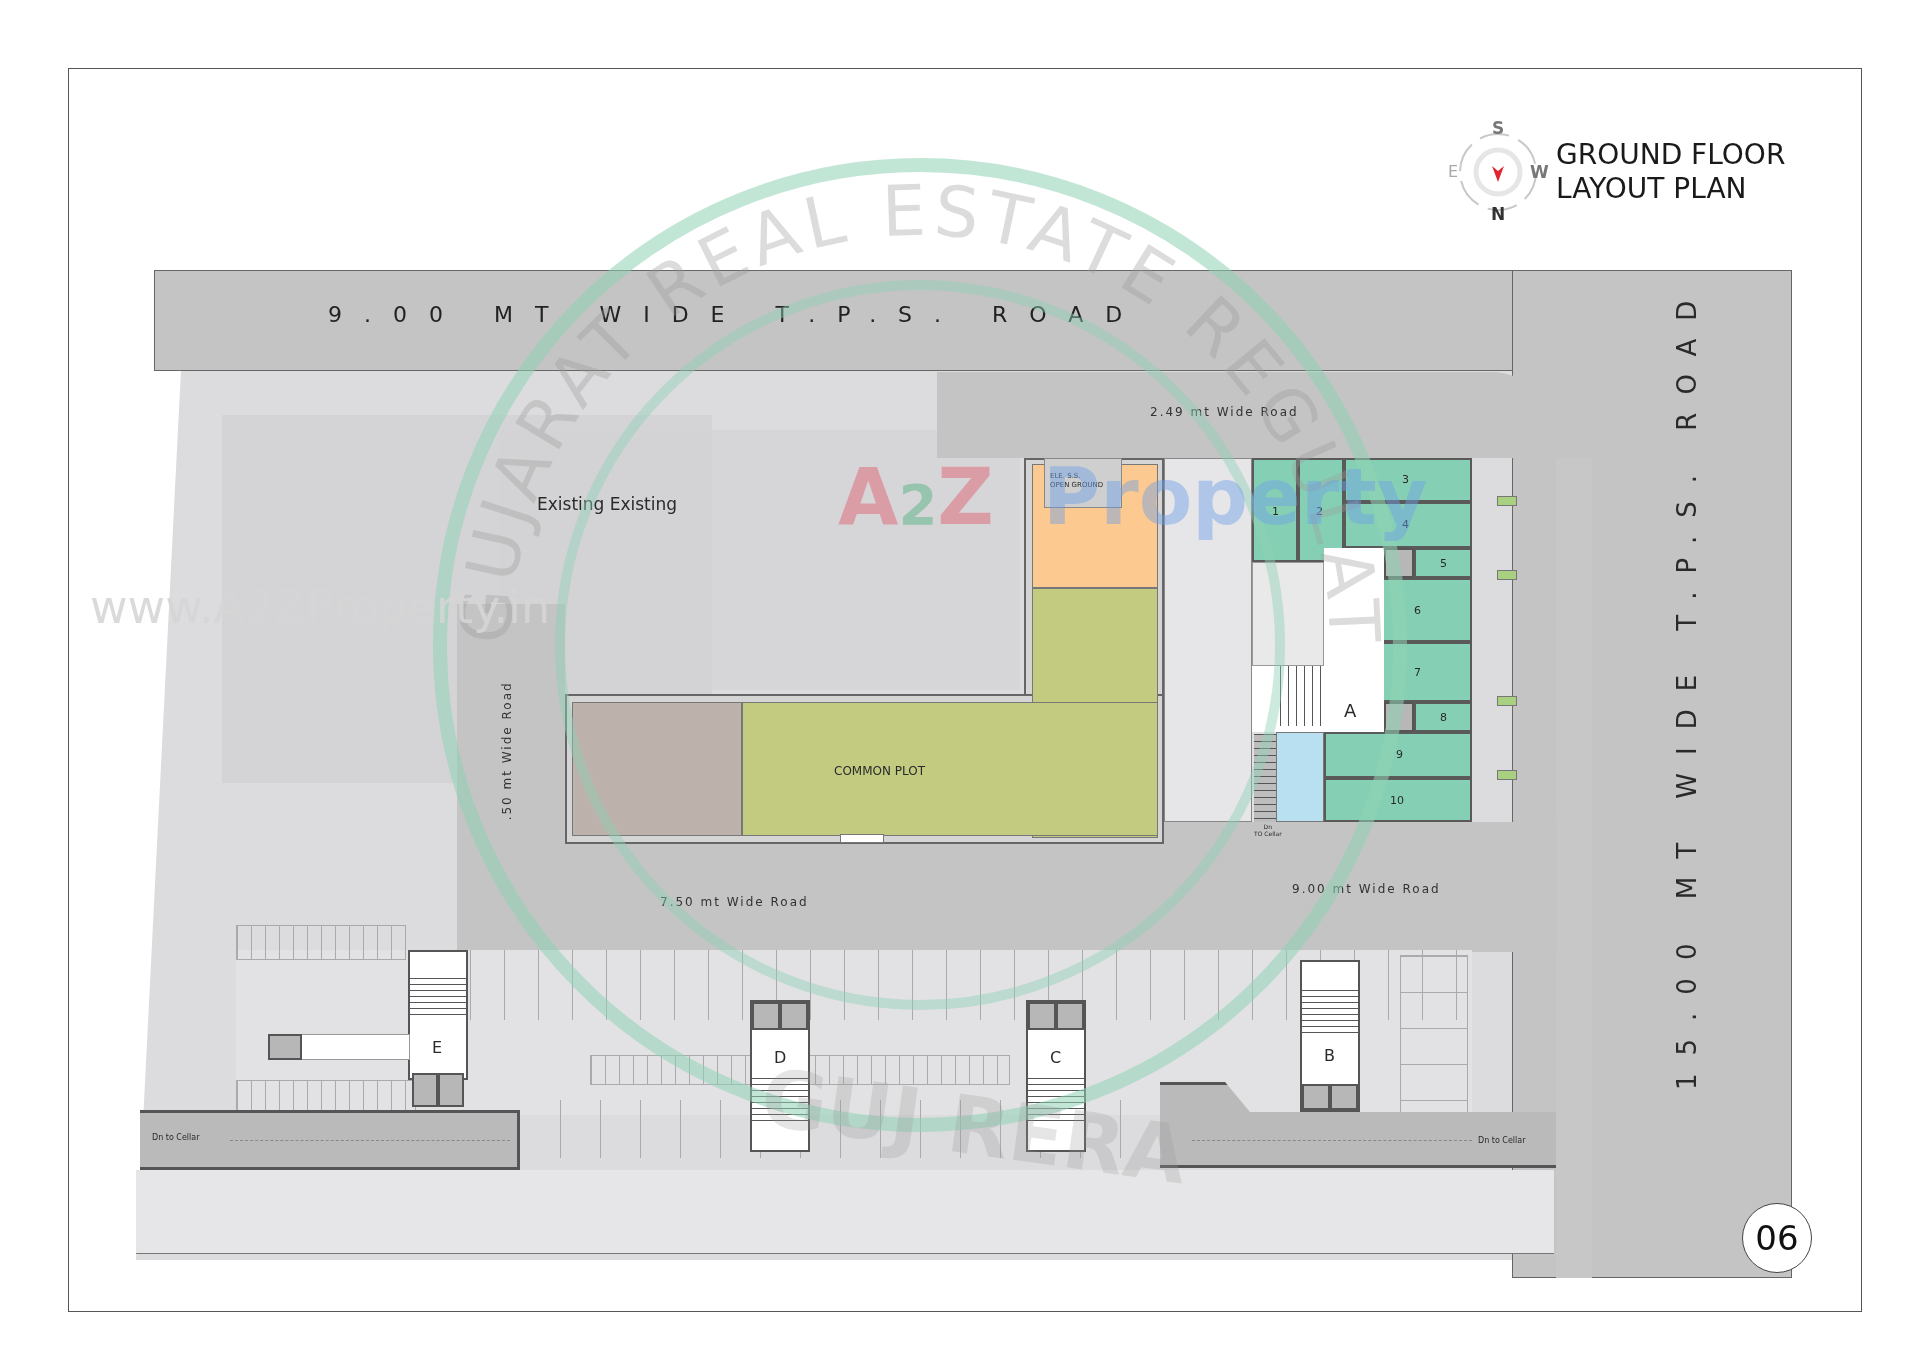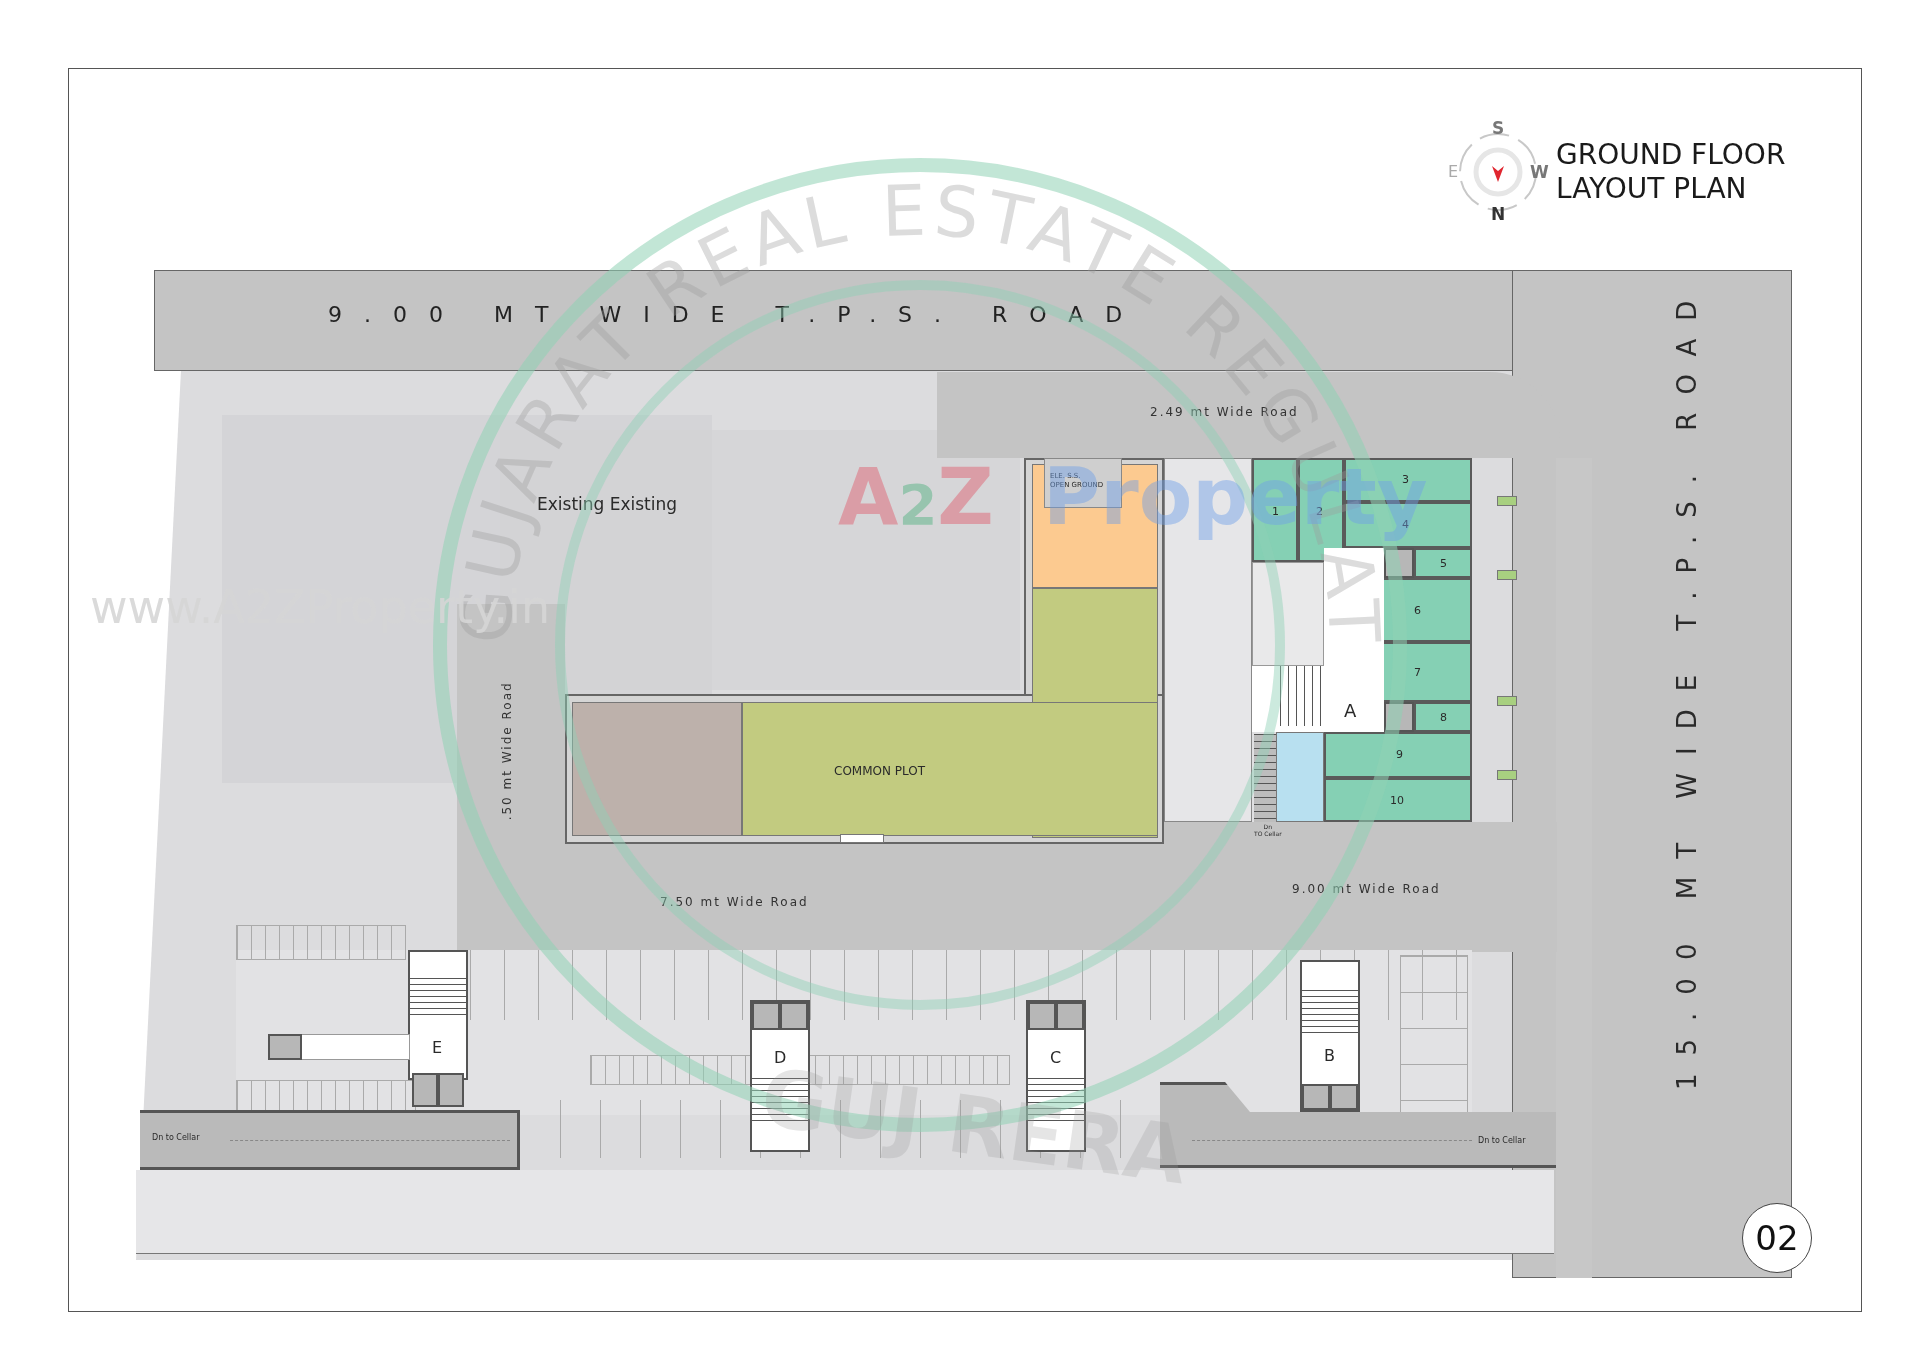--- a/index.html
+++ b/index.html
@@ -181,21 +181,21 @@
 <div class="abs" style="left:230px; top:1140px; width:280px; height:0; border-top:1px dashed #888;"></div>
 <div class="abs lbl" style="left:152px; top:1133px; font-size:8px;">Dn to Cellar</div>
 
 <div class="abs" style="left:1160px; top:1082px; width:396px; height:86px; background:#bababa; border-top:3px solid #555; border-bottom:3px solid #555; border-top-right-radius:0; clip-path: polygon(0 0, 65px 0, 90px 30px, 396px 30px, 396px 86px, 0 86px);"></div>
 <div class="abs" style="left:1192px; top:1140px; width:280px; height:0; border-top:1px dashed #888;"></div>
 <div class="abs lbl" style="left:1478px; top:1136px; font-size:8px;">Dn to Cellar</div>
 
 <div class="abs" style="left:136px; top:1170px; width:1418px; height:84px; background:#e6e6e8; border-bottom:1px solid #777;"></div>
 
 <div class="abs" style="left:1742px; top:1203px; width:70px; height:70px; border-radius:50%; border:1.5px solid #444; background:#fff; display:flex; align-items:center; justify-content:center;">
-  <span class="lbl" style="font-size:34px; color:#111;">02</span>
+  <span class="lbl" style="font-size:34px; color:#111;">06</span>
 </div>
 
 <div class="abs wm" style="left:420px; top:145px; width:1000px; height:1000px;">
   <svg width="1000" height="1000" viewBox="0 0 1000 1000">
     <circle cx="500" cy="500" r="480" fill="none" stroke="#8fd1b5" stroke-width="14" opacity="0.55"></circle>
     <circle cx="500" cy="500" r="360" fill="none" stroke="#8fd1b5" stroke-width="10" opacity="0.45"></circle>
     <defs>
       <path id="sealArc" d="M 90 500 A 410 410 0 1 1 910 500"></path>
     </defs>
     <text font-family="DejaVu Sans, sans-serif" font-size="70" fill="#9c9c9c" opacity="0.35" letter-spacing="6">

